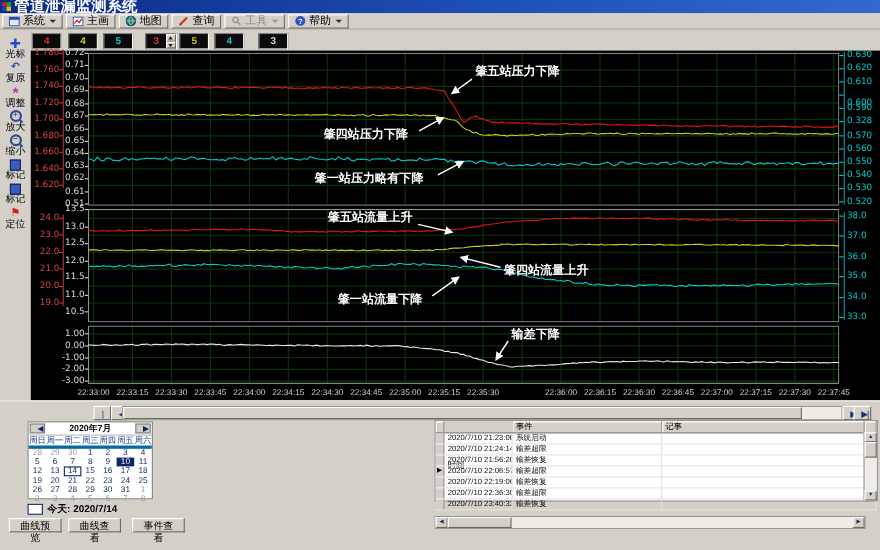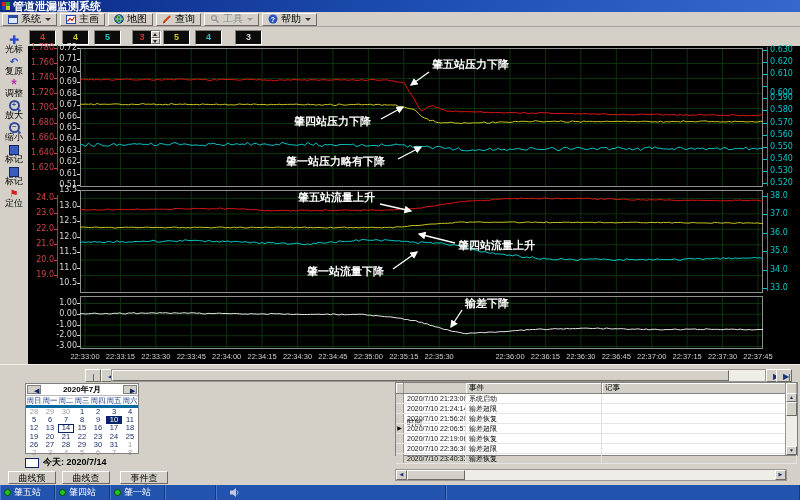--- a/index.html
+++ b/index.html
@@ -2,21 +2,21 @@
 <html><head>
 <meta charset="utf-8">
 <style>
   html,body{margin:0;padding:0;background:#555;}
   #app{position:relative;width:800px;height:500px;overflow:hidden;
        font-family:"Liberation Sans","DejaVu Sans",sans-serif;
        background:#d4d0c8;-webkit-font-smoothing:none;}
   
   #titlebar{position:absolute;left:0;top:0;width:800px;height:12px;
     background:linear-gradient(90deg,#0b2a86 0%,#1e4fb4 55%,#3567cc 100%);
-    display:flex;align-items:center;color:#fff;font-size:11px;font-weight:bold;}
+    display:flex;align-items:center;color:#fff;font-size:14px;font-weight:bold;}
   #appicon{width:8px;height:8px;margin:0 3px 0 2px;display:grid;grid-template-columns:4px 4px;}
   #appicon i{width:4px;height:4px;}
   
   #menubar{position:absolute;left:0;top:12px;width:800px;height:15px;background:#d4d0c8;
     display:flex;align-items:center;gap:3px;padding-left:2px;box-sizing:border-box;
     border-bottom:1px solid #a8a4a0;}
   .mbtn{display:inline-flex;align-items:center;gap:3px;height:13px;padding:0 5px;
     background:#d4d0c8;border:1px solid;border-color:#fff #6e6a66 #6e6a66 #fff;
     font-size:10px;color:#000;cursor:default;}
   .mbtn.disabled{color:#8a8a8a;}
@@ -361,21 +361,21 @@
       <div class="axlbl" style="top: 0px; color: rgb(0, 201, 201); left: 742px;">0.630</div>
       <div class="tick" style="top: 4px; background: rgb(0, 201, 201); left: 735px; width: 4px;"></div>
       <div class="axlbl" style="top: 12.0909px; color: rgb(0, 201, 201); left: 742px;">0.620</div>
       <div class="tick" style="top: 16.0909px; background: rgb(0, 201, 201); left: 735px; width: 4px;"></div>
       <div class="axlbl" style="top: 24.1818px; color: rgb(0, 201, 201); left: 742px;">0.610</div>
       <div class="tick" style="top: 28.1818px; background: rgb(0, 201, 201); left: 735px; width: 4px;"></div>
       <div class="axlbl" style="top: 24px; color: rgb(0, 201, 201); left: 742px; margin-top: 19px;">0.600</div>
       <div class="tick" style="top: 40.2727px; background: rgb(0, 201, 201); left: 735px; width: 4px;"></div>
       <div class="axlbl" style="top: 48.3636px; color: rgb(0, 201, 201); left: 742px;">0.590</div>
       <div class="tick" style="top: 52.3636px; background: rgb(0, 201, 201); left: 735px; width: 4px;"></div>
-      <div class="axlbl" style="top: 60.4545px; color: rgb(0, 201, 201); left: 742px;">0.580</div>
+      <div class="axlbl" style="top: 60.4545px; color: rgb(0, 201, 201); left: 742px;">0.328</div>
       <div class="tick" style="top: 64.4545px; background: rgb(0, 201, 201); left: 735px; width: 4px;"></div>
       <div class="axlbl" style="top: 72.5455px; color: rgb(0, 201, 201); left: 742px;">0.570</div>
       <div class="tick" style="top: 76.5455px; background: rgb(0, 201, 201); left: 735px; width: 4px;"></div>
       <div class="axlbl" style="top: 84.6364px; color: rgb(0, 201, 201); left: 742px;">0.560</div>
       <div class="tick" style="top: 88.6364px; background: rgb(0, 201, 201); left: 735px; width: 4px;"></div>
       <div class="axlbl" style="top: 96.7273px; color: rgb(0, 201, 201); left: 742px;">0.550</div>
       <div class="tick" style="top: 100.727px; background: rgb(0, 201, 201); left: 735px; width: 4px;"></div>
       <div class="axlbl" style="top: 108.818px; color: rgb(0, 201, 201); left: 742px;">0.540</div>
       <div class="tick" style="top: 112.818px; background: rgb(0, 201, 201); left: 735px; width: 4px;"></div>
       <div class="axlbl" style="top: 120.909px; color: rgb(0, 201, 201); left: 742px;">0.530</div>
@@ -671,36 +671,14 @@
       </div>
     </div>
     <div id="evhscroll">
       <span class="sbtn">◀</span>
       <span id="evhthumb"></span>
       <span class="fill"></span>
       <span class="sbtn">▶</span>
     </div>
   </div>
 
-  <div id="statusbar">
-    <div class="stab">
-      <span class="gdot"></span>
-      <span>肇五站</span>
-      </div>
-    <div class="stab">
-      <span class="gdot"></span>
-      <span>肇四站</span>
-      </div>
-    <div class="stab">
-      <span class="gdot"></span>
-      <span>肇一站</span>
-      </div>
-    <div class="ssec" style="width:50px"></div>
-    <div class="ssec" style="width:215px;display:flex;align-items:center;padding-left:14px">
-      <svg width="9" height="9">
-          <polygon points="0,2.5 3,2.5 6,0 6,9 3,6.5 0,6.5" fill="#c8c8d8"></polygon>
-          <path d="M7 2.5 C8.3 4 8.3 5 7 6.5" stroke="#c8c8d8" fill="none"></path>
-        </svg>
-    </div>
-    <div class="ssec" style="flex:1"></div>
-  </div>
 
 </div>
 
 </body></html>

